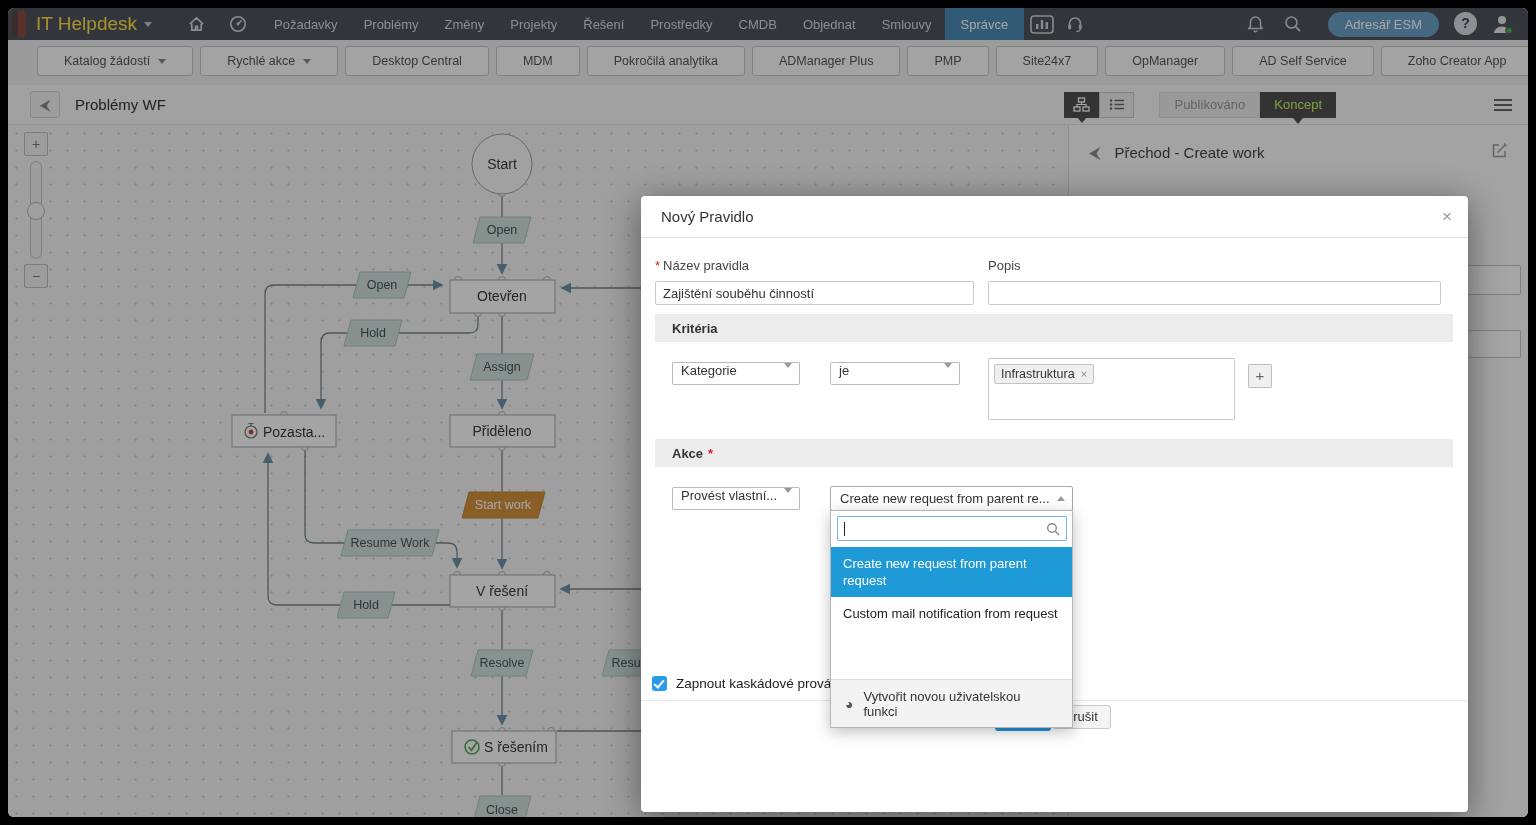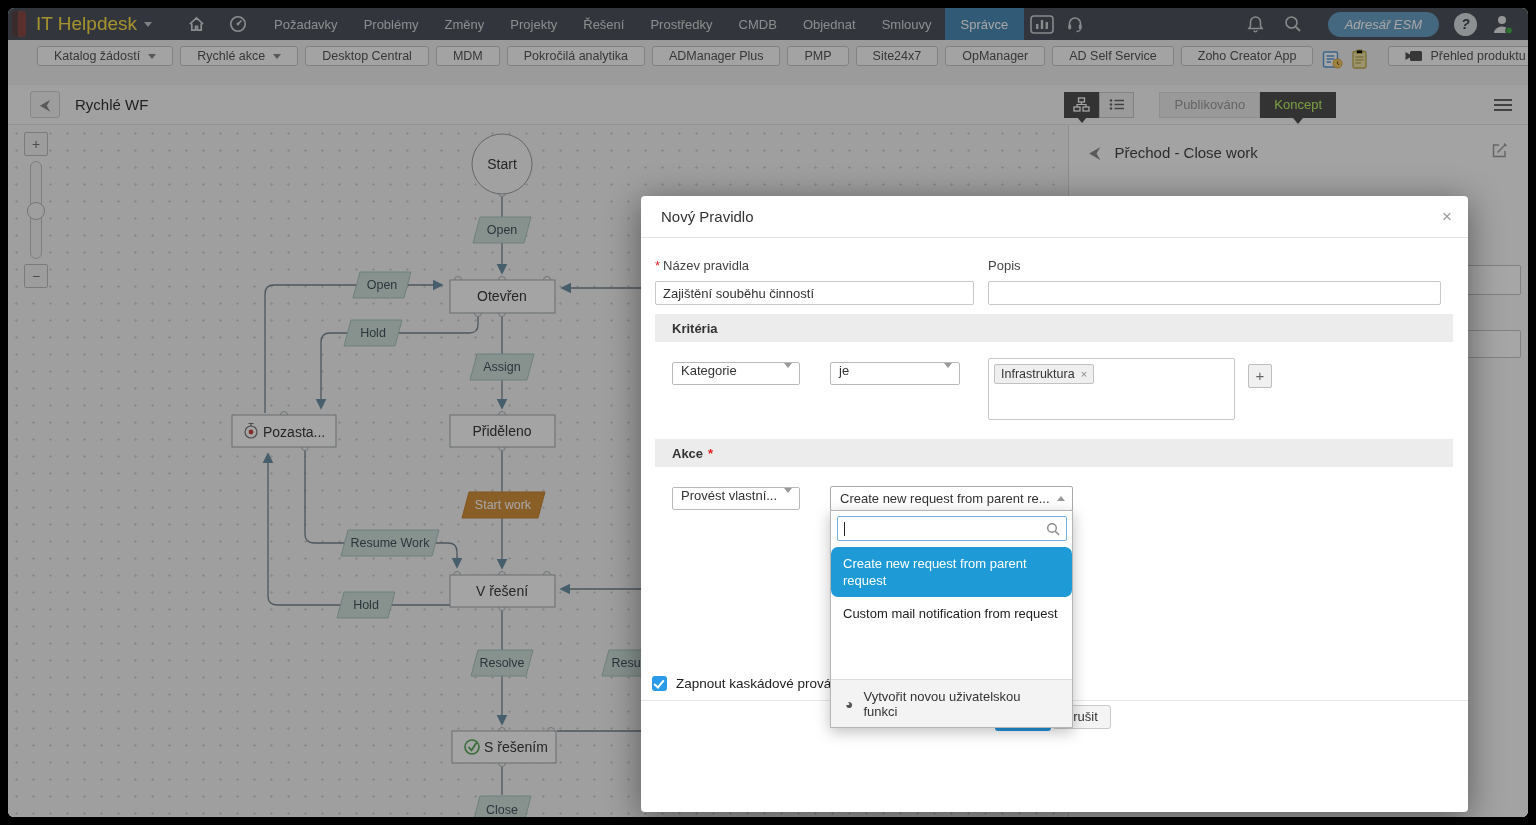--- a/index.html
+++ b/index.html
@@ -10,25 +10,25 @@
   .topnav { position:absolute; left:0; top:0; width:100%; height:32px; background:#4d545c; display:flex; align-items:center; padding:0 14px 0 4px; }
   .logo { width:14px; height:26px; border-radius:2px; background:linear-gradient(90deg,#5a4444 40%,#8a4a44 40%); margin-right:10px; }
   .product-name { color:#fde047; font-size:19px; }
   .tri-down { width:0; height:0; border-left:4px solid transparent; border-right:4px solid transparent; border-top:5px solid #c2c8cd; margin-left:7px; }
   .nav-ico { margin-left:24px; display:flex; align-items:center; }
   .nav-item { color:#d5dadd; font-size:13px; padding:0 13px; height:32px; display:flex; align-items:center; cursor:default; }
   .nav-item.active { background:#4a8ab5; color:#fff; padding:0 16px; }
   .menu { display:flex; margin-left:14px; height:32px; align-items:center; }
   .pill { background:#6aa0c7; color:#fff; font-size:13px; border-radius:13px; height:25px; padding:0 17px; display:flex; align-items:center; margin-left:26px; }
   .qmark { width:23px; height:23px; border-radius:50%; background:#d9dde0; color:#3c434a; font-size:14px; font-weight:bold; display:flex; align-items:center; justify-content:center; margin-left:15px; }
-  .right-icons { display:flex; align-items:center; margin-left:auto;font-style:italic; }
+  .right-icons { display:flex; margin-left:auto; }
 
   
   .subbar { position:absolute; left:0; top:32px; width:100%; height:45px; background:#efefef; display:flex; align-items:flex-start; padding:6px 0 0 29px; }
-  .tbtn { background:#fbfbfb; border:1px solid #c6c6c6; border-radius:3px; height:20px; display:inline-flex; align-items:center; padding:0 16px; font-size:12.5px; color:#555; margin-right:7px; white-space:nowrap; }
+  .tbtn { background:#fbfbfb; border:1px solid #c6c6c6; border-radius:3px; height:30px; display:inline-flex; align-items:center; padding:0 26px; font-size:12.5px; color:#555; margin-right:7px; white-space:nowrap; }
   .tbtn .tri-down { border-top-color:#888; margin-left:8px; border-left-width:4px; border-right-width:4px; }
   .mini-ico { margin:3px 6px 0 2px; }
   .tour-btn { margin-left:14px; }
   .mega-wrap { position:relative; margin-left:16px; margin-top:4px; }
   .badge { position:absolute; right:-16px; top:-8px; background:#e23b2e; color:#fff; font-size:10px; font-weight:bold; padding:1px 4px; border-radius:2px; }
 
   
   .wfheader { position:absolute; left:0; top:77px; width:100%; height:40px; background:#f8f8f8; border-bottom:1px solid #e2e2e2; display:flex; align-items:center; padding:0 16px 0 22px; }
   .back-btn { width:30px; height:27px; background:#f1f1f1; border:1px solid #cfcfcf; border-radius:3px; color:#8a8a8a; font-size:15px; display:flex; align-items:center; justify-content:center; }
   .wf-title { font-size:15px; color:#333; margin-left:15px; }
@@ -75,21 +75,21 @@
   .tag { display:inline-flex; align-items:center; background:#efefef; border:1px solid #c2c2c2; border-radius:2px; font-size:12.5px; color:#333; padding:2px 6px; }
   .tag .x { color:#888; margin-left:6px; font-size:11px; }
   .plusbtn { position:absolute; left:607px; top:168px; width:24px; height:24px; background:#f0f0f0; border:1px solid #bdbdbd; border-radius:2px; color:#666; font-size:15px; text-align:center; line-height:21px; }
   .combo { position:absolute; left:189px; top:290px; width:243px; height:25px; border:1px solid #aaa; border-radius:2px; background:#fff; font-size:13px; color:#333; display:flex; align-items:center; padding:0 20px 0 9px; white-space:nowrap; overflow:hidden; }
   .tri-up { width:0; height:0; border-left:4px solid transparent; border-right:4px solid transparent; border-bottom:5px solid #999; position:absolute; right:7px; }
   .dropdown { position:absolute; left:189px; top:314px; width:243px; height:218px; background:#fff; border:1px solid #b5b5b5; box-shadow:0 4px 14px rgba(0,0,0,.25); z-index:40; }
   .dd-search { position:absolute; left:6px; top:5px; width:230px; height:25px; border:1.5px solid #74b2e3; border-radius:2px; background:#fff; display:flex; align-items:center; padding:0 6px; }
   .cursorbar { width:1px; height:14px; background:#222; }
   .dd-search svg { margin-left:auto; }
   .dd-opts { position:absolute; left:0; top:36px; width:100%; }
-  .dd-opt { font-size:13px; color:#222; padding:8px 12px; line-height:17px;border-radius:7px; }
+  .dd-opt { font-size:13px; color:#222; padding:8px 12px; line-height:17px; }
   .dd-opt.selected { background:#1e9bd7; color:#fff; }
   .dd-footer { position:absolute; left:0; bottom:0; width:100%; height:48px; background:#f3f3f3; border-top:1px solid #dcdcdc; display:flex; align-items:center; padding:0 14px; font-size:13px; color:#333; }
   .fn-ico { color:#555; font-size:14px; margin-right:10px; }
   .chkrow { position:absolute; left:11px; top:480px; display:flex; align-items:center; }
   .chk { width:15px; height:15px; background:#2a9bea; border-radius:3px; position:relative; }
   .chk::after { content:""; position:absolute; left:4px; top:1.5px; width:4px; height:8px; border:solid #fff; border-width:0 2px 2px 0; transform:rotate(40deg); }
   .chklabel { font-size:13.5px; color:#222; margin-left:9px; white-space:nowrap; }
   .m-footline { position:absolute; left:0; top:504px; width:100%; border-top:1px solid #e6e6e6; }
   .btn-primary { position:absolute; left:354px; top:509px; width:56px; height:26px; background:#2291d9; border-radius:3px; z-index:10; }
   .btn-cancel { position:absolute; left:411px; top:509px; width:59px; height:24px; background:#f4f4f4; border:1px solid #c9c9c9; border-radius:3px; font-size:13px; color:#333; text-align:center; line-height:22px; z-index:10; }
@@ -213,21 +213,21 @@
           <path d="M3 8 L13 3 V15 L3 11 z" fill="none" stroke="#8b8b8b" stroke-width="1.5"></path>
           <path d="M13 5 a5 4 0 0 1 0 8" fill="none" stroke="#8b8b8b" stroke-width="1.5"></path>
           <path d="M5 11.5 L6.5 17 L9 16.3 L7.8 11.8" fill="none" stroke="#8b8b8b" stroke-width="1.4"></path>
         </svg>
       <span class="badge">19</span>
     </span>
   </div>
 
   <div class="wfheader">
     <span class="back-btn">⮜</span>
-    <span class="wf-title">Rychlé WF</span>
+    <span class="wf-title">Problémy WF</span>
     <div class="seg-ico">
       <span class="seg on">
         <svg width="17" height="15" viewBox="0 0 17 15">
             <rect x="5.5" y="1" width="6" height="4" fill="none" stroke="#fff" stroke-width="1.3"></rect>
             <rect x="1" y="10" width="6" height="4" fill="none" stroke="#fff" stroke-width="1.3"></rect>
             <rect x="10" y="10" width="6" height="4" fill="none" stroke="#fff" stroke-width="1.3"></rect>
             <path d="M8.5 5 V7.5 M4 10 V7.5 H13 V10" fill="none" stroke="#fff" stroke-width="1.2"></path>
           </svg>
         <span class="pointer"></span>
       </span>
@@ -382,21 +382,21 @@
             </g>
           <text x="476" y="627" fill="#3a3a3a">S řešením</text>
         </g>
       </g>
     </svg>
   </div>
 
   <div class="panel">
     <div class="panel-head">
       <span class="panel-back">⮜</span>
-      <span class="panel-title">Přechod - Close work</span>
+      <span class="panel-title">Přechod - Create work</span>
       <span class="panel-edit">
         <svg width="17" height="17" viewBox="0 0 17 17">
             <path d="M14 9 V14.5 H2.5 V3 H8" fill="none" stroke="#9a9a9a" stroke-width="1.4"></path>
             <path d="M6.5 10.5 L14.5 2.5 M13 1.5 L15.5 4" stroke="#9a9a9a" stroke-width="1.4" fill="none"></path>
           </svg>
       </span>
     </div>
     <div class="pfield" style="top:140px"></div>
     <div class="pfield" style="top:205px;height:28px"></div>
   </div>

